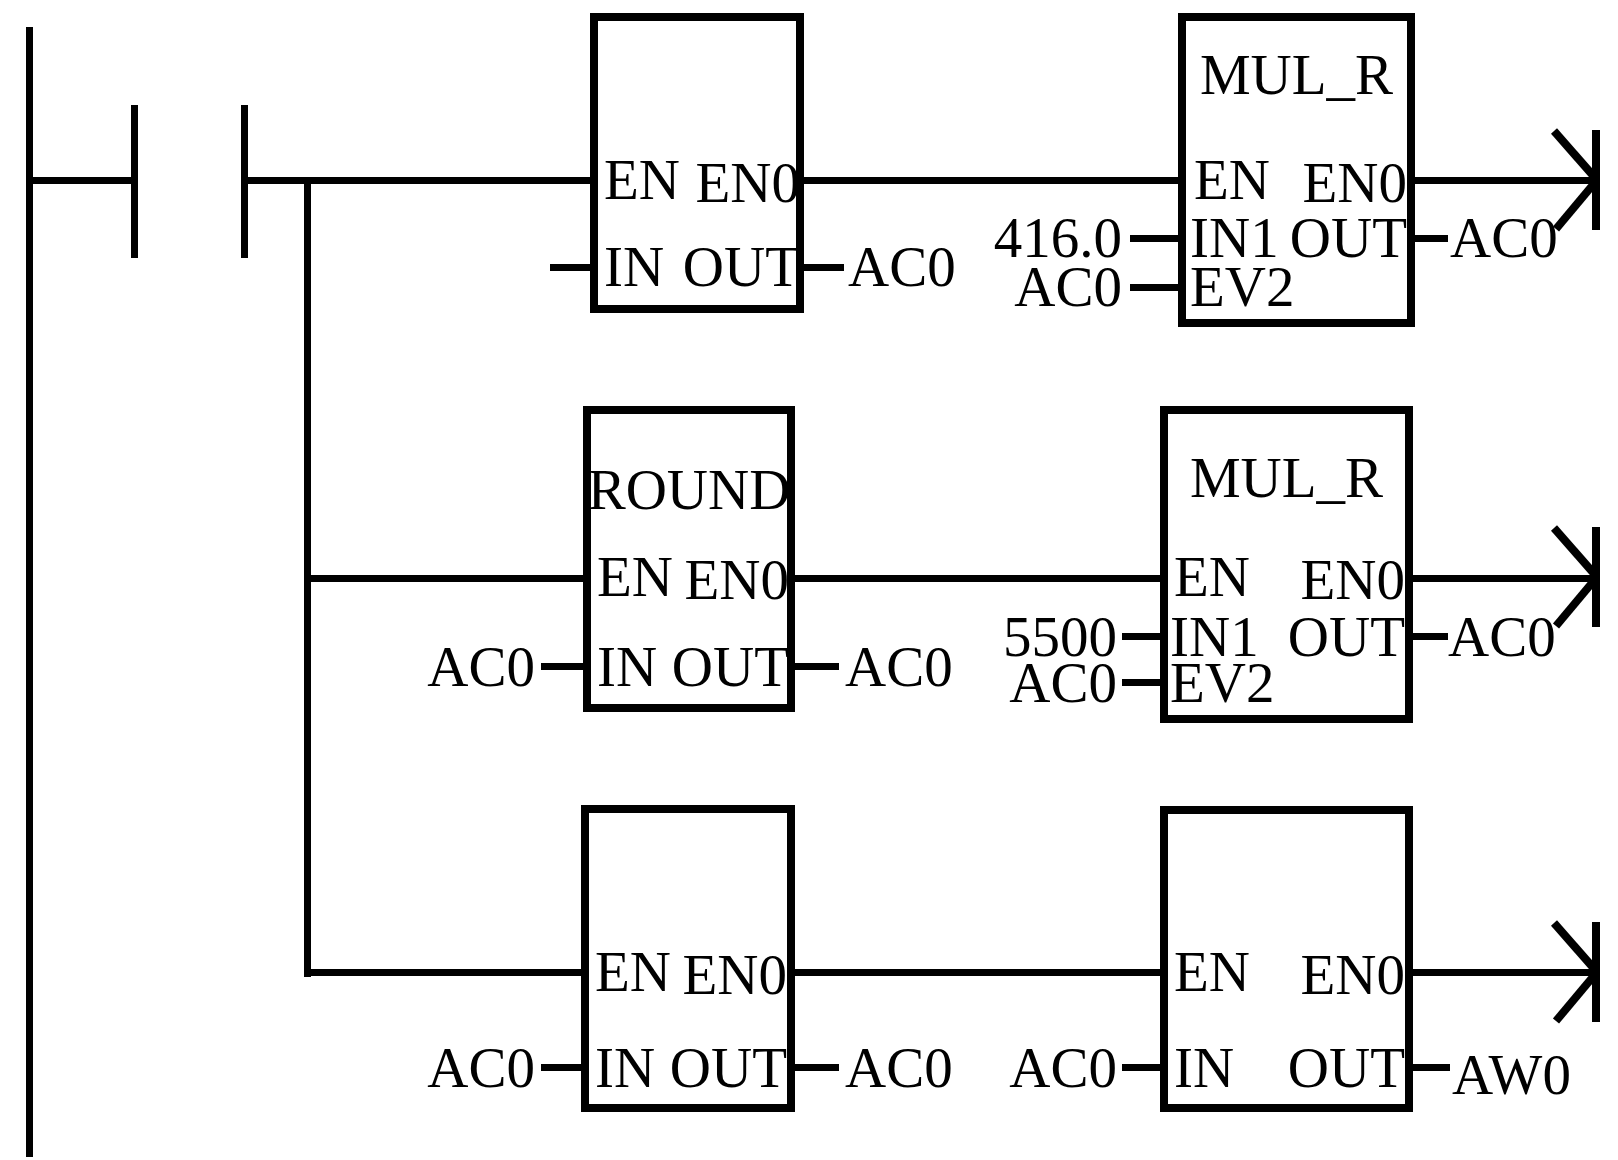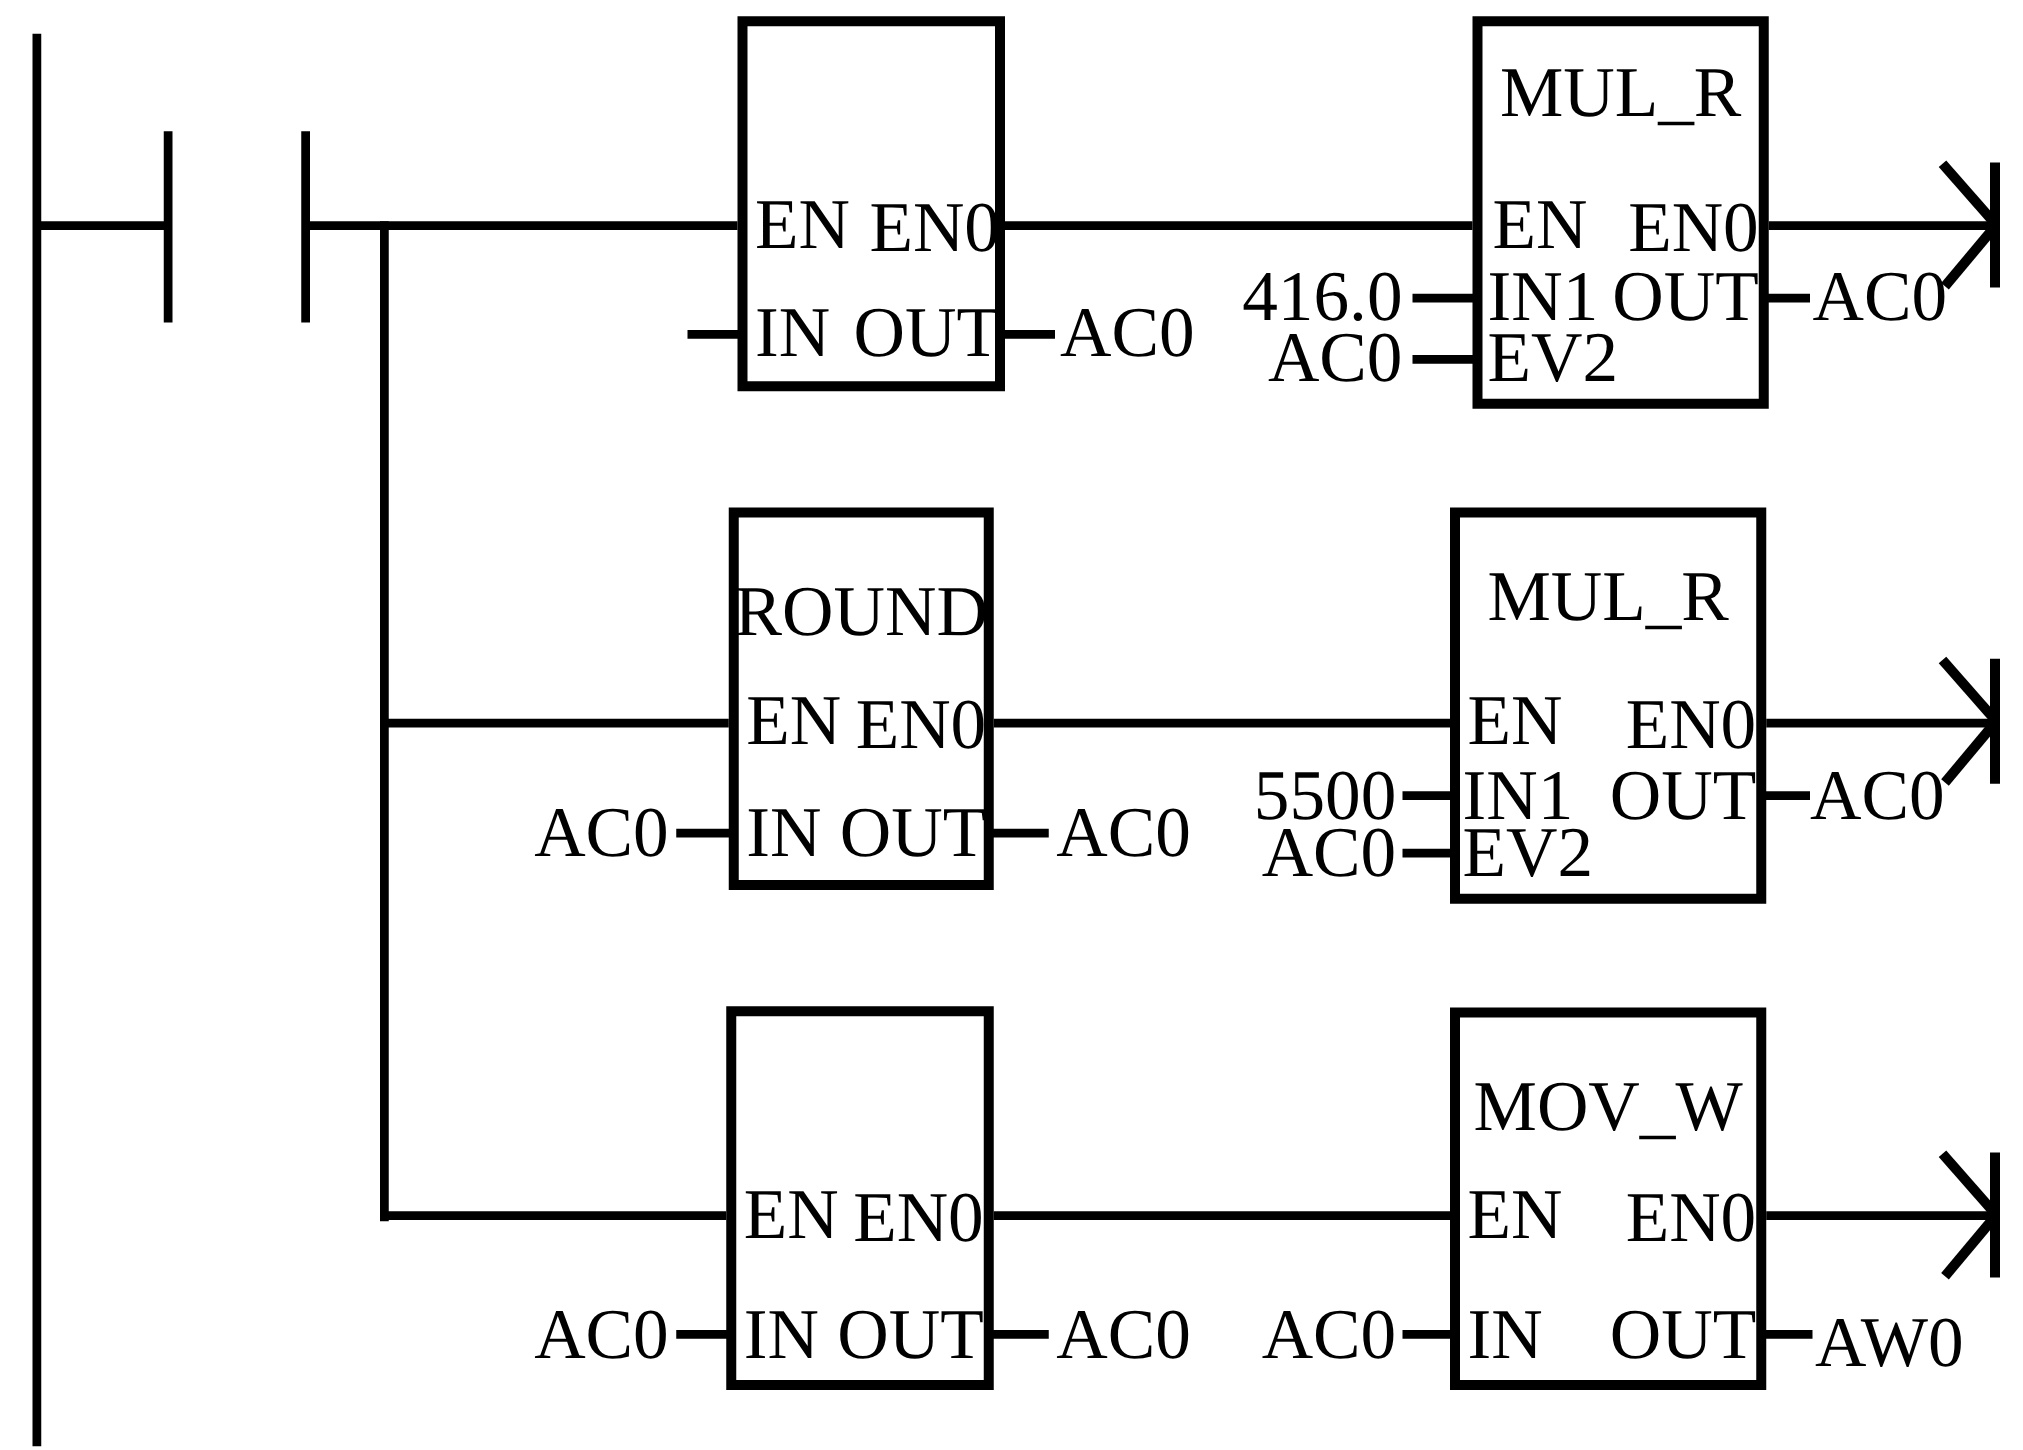--- a/index.html
+++ b/index.html
@@ -104,21 +104,20 @@
   <div class="t" style="left:595px;top:943px;">EN</div>
   <div class="t tr" style="right:831px;top:946px;">EN0</div>
   <div class="t" style="left:595px;top:1039px;">IN</div>
   <div class="t tr" style="right:831px;top:1039px;">OUT</div>
   <div class="hline" style="left:541px;top:1064px;width:46px;"></div>
   <div class="t tr" style="right:1083px;top:1039px;">AC0</div>
   <div class="hline" style="left:791px;top:1064px;width:48px;"></div>
   <div class="t" style="left:845px;top:1039px;">AC0</div>
 
   <div class="box" style="left:1160px;top:806px;width:253px;height:306px;"></div>
-  <div class="t tc" style="left:1160px;top:857px;width:253px;">MOV_W</div>
   <div class="t" style="left:1174px;top:943px;">EN</div>
   <div class="t tr" style="right:213px;top:946px;">EN0</div>
   <div class="t" style="left:1174px;top:1039px;">IN</div>
   <div class="t tr" style="right:213px;top:1039px;">OUT</div>
   <div class="hline" style="left:1122px;top:1064px;width:44px;"></div>
   <div class="t tr" style="right:501px;top:1039px;">AC0</div>
   <div class="hline" style="left:1406px;top:1064px;width:44px;"></div>
   <div class="t" style="left:1452px;top:1046px;">AW0</div>
 
   <svg class="arrow" style="left:1496px;top:912px;" width="110" height="120" viewBox="0 0 110 120">

